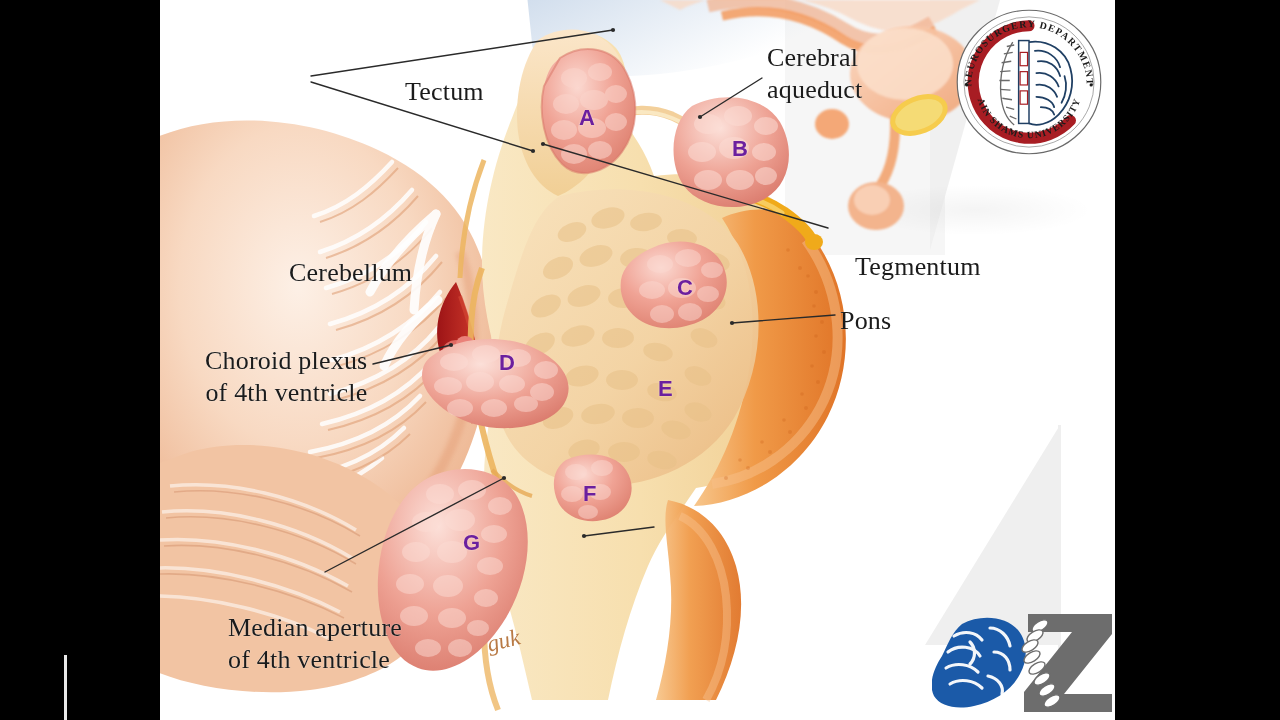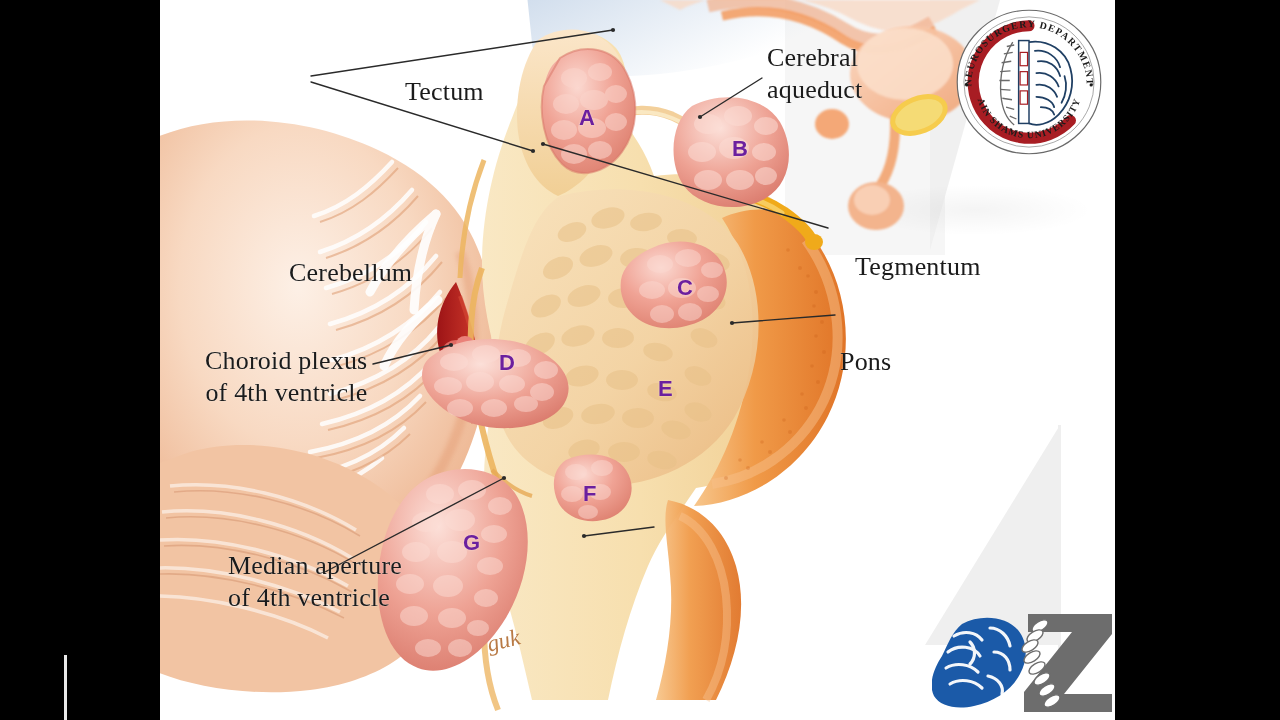--- a/index.html
+++ b/index.html
@@ -550,24 +550,24 @@
     <div class="label" style="left:607px; top:42px;">Cerebral
 aqueduct</div>
 
     <div class="label" style="left:695px; top:227px;margin-top:24px;">Tegmentum</div>
 
     <div class="label" style="left:129px; top:257px;">Cerebellum</div>
 
     <div class="label" style="left:45px; top:345px;text-align:right;">Choroid plexus
 of 4th ventricle</div>
 
-    <div class="label" style="left:680px; top:305px;margin-top:41px;">Pons</div>
-
-
-    <div class="label" style="left:68px; top:550px;">Median aperture
+    <div class="label" style="left:680px; top:305px;">Pons</div>
+
+
+    <div class="label" style="left:68px; top:612px;">Median aperture
 of 4th ventricle</div>
 
     <div class="key-letter" style="left:419px; top:105px;">A</div>
     <div class="key-letter" style="left:572px; top:136px;">B</div>
     <div class="key-letter" style="left:517px; top:275px;">C</div>
     <div class="key-letter" style="left:339px; top:350px;">D</div>
     <div class="key-letter" style="left:498px; top:376px;">E</div>
     <div class="key-letter" style="left:423px; top:481px;">F</div>
     <div class="key-letter" style="left:303px; top:530px;">G</div>
 

